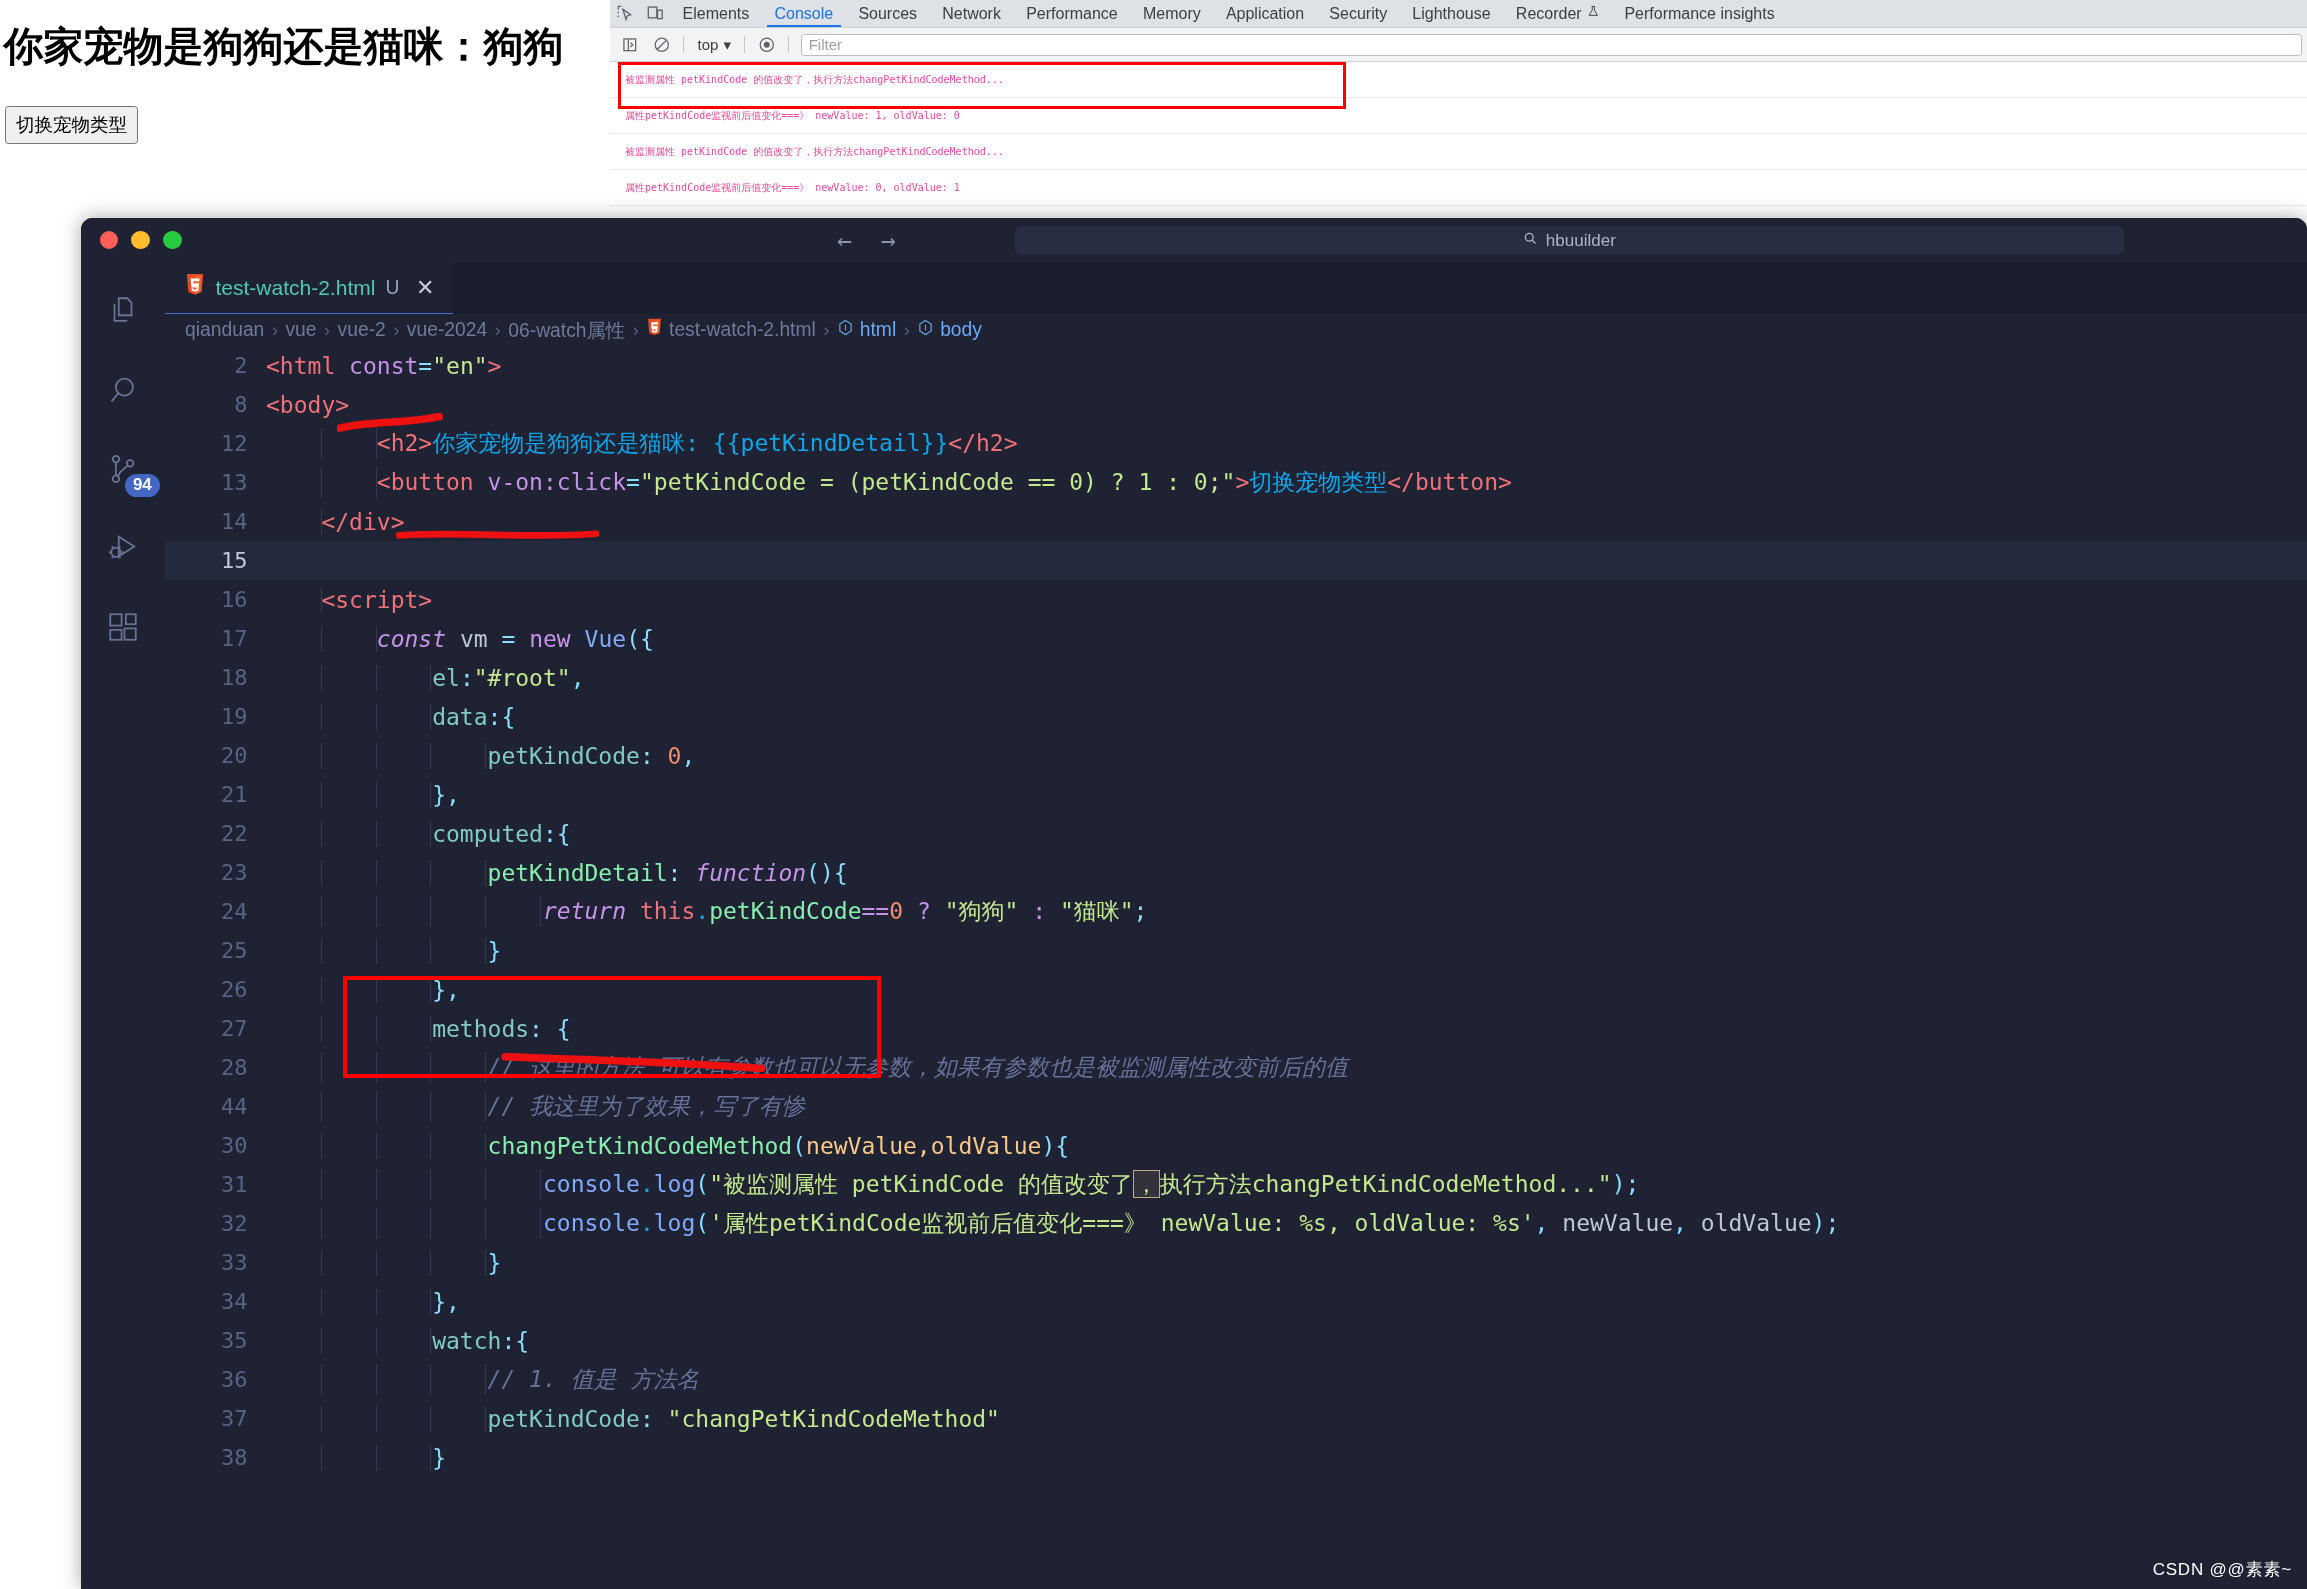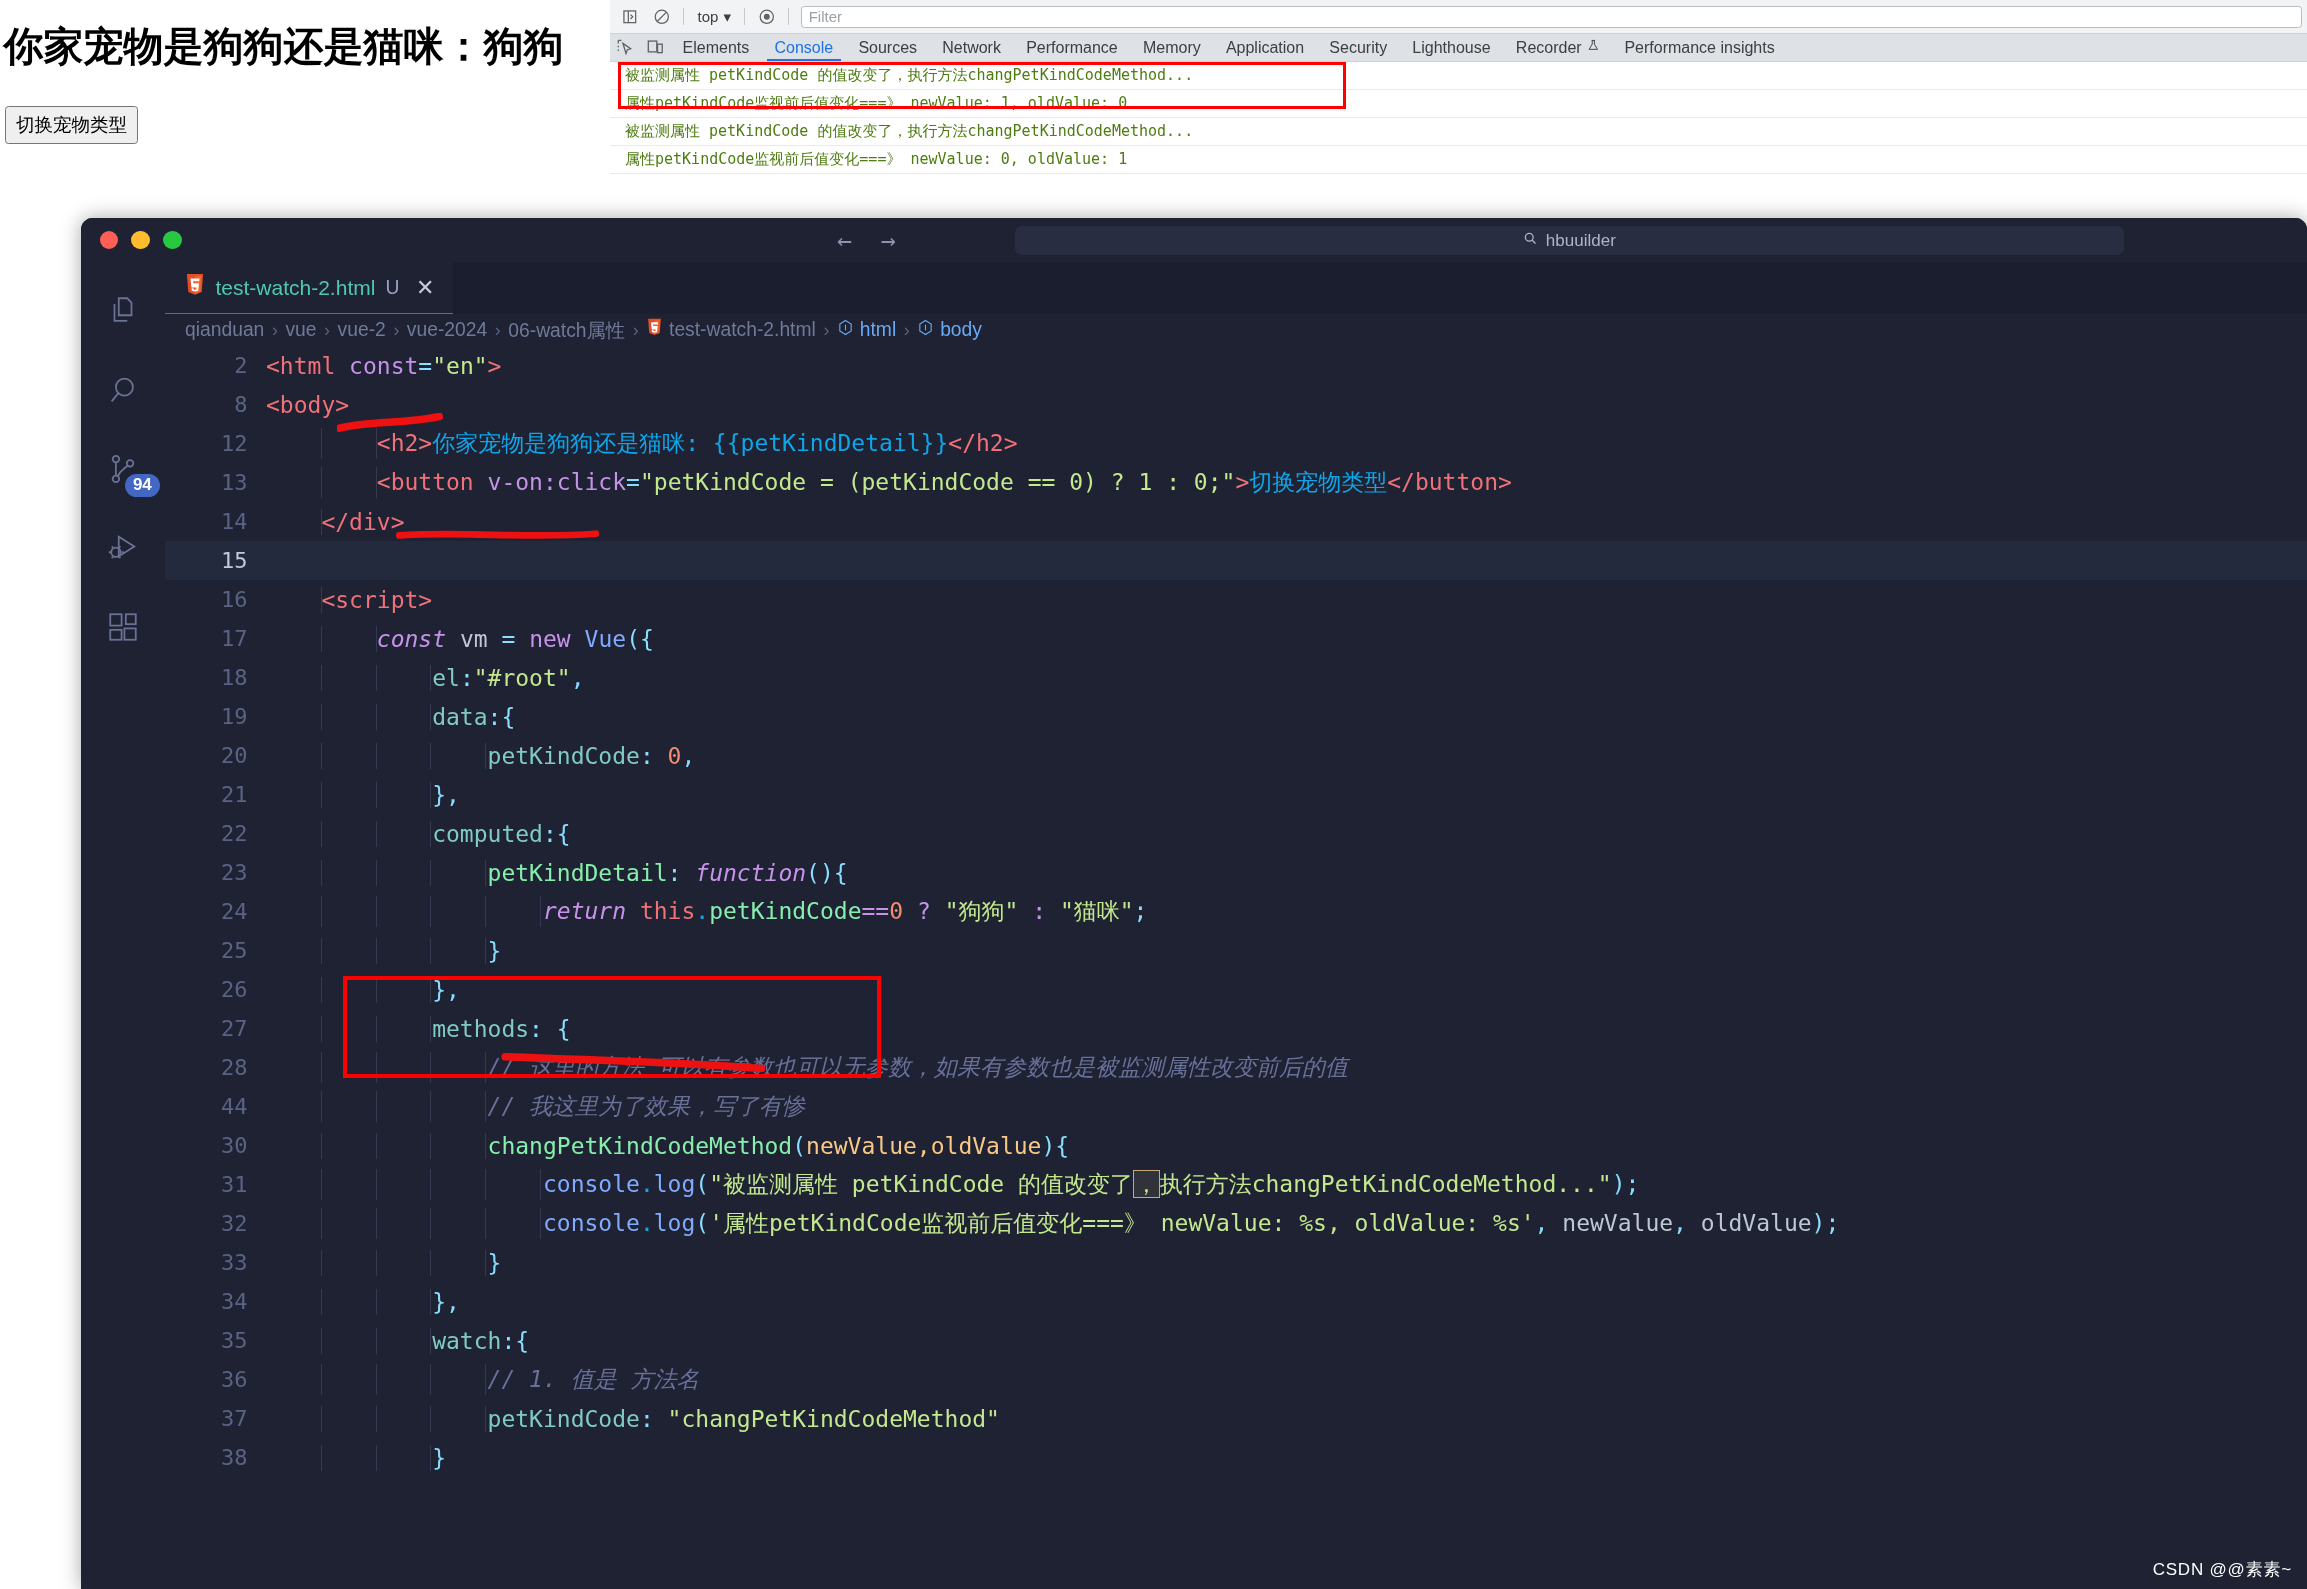--- a/index.html
+++ b/index.html
@@ -89,26 +89,26 @@
     padding: 0 6.7px;
     font-family: "Liberation Sans", sans-serif;
   }
   #console-filter::placeholder { color: #9aa0a6; }
 
   #console-messages {
     position: relative;
     background: #fff;
   }
   .console-row {
-    height: 28px;
+    height: 36px;
     display: flex; align-items: center;
     padding-left: 15px;
     font-family: "DejaVu Sans Mono", monospace;
-    font-size: 15px;
-    color: #4d7c0f;
+    font-size: 10px;
+    color: #ec4899;
     border-bottom: 0.8px solid #e8eaed;
     white-space: nowrap;
   }
   #console-highlight-box {
     position: absolute;
     left: 8.4px; top: 0; width: 728px; height: 47px;
     border: 3.4px solid #ff0000;
     pointer-events: none;
   }
 
@@ -281,50 +281,20 @@
 </head>
 <body>
 
 <div id="browser-page">
   <h1 id="page-heading">你家宠物是狗狗还是猫咪：狗狗</h1>
   <button id="toggle-pet-button">切换宠物类型</button>
 </div>
 
 <div id="devtools">
 
-  <div id="devtools-toolbar">
-    <div class="dt-icon-btn">
-      <svg width="17.6" height="17.6" viewBox="0 0 24 24" fill="none" stroke="#5f6368" stroke-width="1.7">
-        <rect x="4" y="4" width="16" height="16"></rect>
-          <path d="M10 4v16"></path>
-          <path d="M13 9l3 3-3 3"></path>
-      </svg>
-    </div>
-    <div class="dt-icon-btn">
-      <svg width="17.6" height="17.6" viewBox="0 0 24 24" fill="none" stroke="#5f6368" stroke-width="1.7">
-        <circle cx="12" cy="12" r="9"></circle>
-          <path d="M5.6 18.4L18.4 5.6"></path>
-      </svg>
-    </div>
-    <div class="tb-sep"></div>
-    <div id="context-select">
-      <span>top</span>
-      <span>▾</span>
-    </div>
-    <div class="tb-sep"></div>
-    <div class="dt-icon-btn">
-      <svg width="17.6" height="17.6" viewBox="0 0 24 24" fill="none" stroke="#5f6368" stroke-width="1.7">
-        <circle cx="12" cy="12" r="9"></circle>
-          <circle cx="12" cy="12" r="4" fill="#5f6368" stroke="none"></circle>
-      </svg>
-    </div>
-    <div class="tb-sep"></div>
-    <input id="console-filter" type="text" placeholder="Filter" style="">
-  </div>
-
   <div id="devtools-tabbar">
     <div class="dt-icon-btn">
       <svg width="18.5" height="18.5" viewBox="0 0 24 24" fill="none" stroke="#5f6368" stroke-width="1.7">
         <path d="M3 3v4M3 3h4M3 10v2M3 15v2"></path>
         <path d="M9 7l10 7-4.2 1.2L13 20z" fill="none"></path>
       </svg>
     </div>
     <div class="dt-icon-btn">
       <svg width="18.5" height="18.5" viewBox="0 0 24 24" fill="none" stroke="#5f6368" stroke-width="1.7">
         <rect x="3" y="4" width="11" height="14"></rect>
@@ -343,20 +313,50 @@
     <div class="dt-tab">
       <span>Recorder</span>
       <span>
         <svg width="12.6" height="14.3" viewBox="0 0 24 24" fill="none" stroke="#3c4043" stroke-width="1.8">
           <path d="M10 3v7L4 20h16l-6-10V3"></path>
             <path d="M9 3h6"></path>
         </svg>
       </span>
     </div>
     <div class="dt-tab">Performance insights</div>
+  </div>
+
+  <div id="devtools-toolbar">
+    <div class="dt-icon-btn">
+      <svg width="17.6" height="17.6" viewBox="0 0 24 24" fill="none" stroke="#5f6368" stroke-width="1.7">
+        <rect x="4" y="4" width="16" height="16"></rect>
+          <path d="M10 4v16"></path>
+          <path d="M13 9l3 3-3 3"></path>
+      </svg>
+    </div>
+    <div class="dt-icon-btn">
+      <svg width="17.6" height="17.6" viewBox="0 0 24 24" fill="none" stroke="#5f6368" stroke-width="1.7">
+        <circle cx="12" cy="12" r="9"></circle>
+          <path d="M5.6 18.4L18.4 5.6"></path>
+      </svg>
+    </div>
+    <div class="tb-sep"></div>
+    <div id="context-select">
+      <span>top</span>
+      <span>▾</span>
+    </div>
+    <div class="tb-sep"></div>
+    <div class="dt-icon-btn">
+      <svg width="17.6" height="17.6" viewBox="0 0 24 24" fill="none" stroke="#5f6368" stroke-width="1.7">
+        <circle cx="12" cy="12" r="9"></circle>
+          <circle cx="12" cy="12" r="4" fill="#5f6368" stroke="none"></circle>
+      </svg>
+    </div>
+    <div class="tb-sep"></div>
+    <input id="console-filter" type="text" placeholder="Filter" style="">
   </div>
 
   <div id="console-messages">
     <div class="console-row">被监测属性 petKindCode 的值改变了，执行方法changPetKindCodeMethod...</div>
     <div class="console-row">属性petKindCode监视前后值变化===》 newValue: 1, oldValue: 0</div>
     <div class="console-row">被监测属性 petKindCode 的值改变了，执行方法changPetKindCodeMethod...</div>
     <div class="console-row">属性petKindCode监视前后值变化===》 newValue: 0, oldValue: 1</div>
     <div id="console-highlight-box"></div>
   </div>
 </div>

